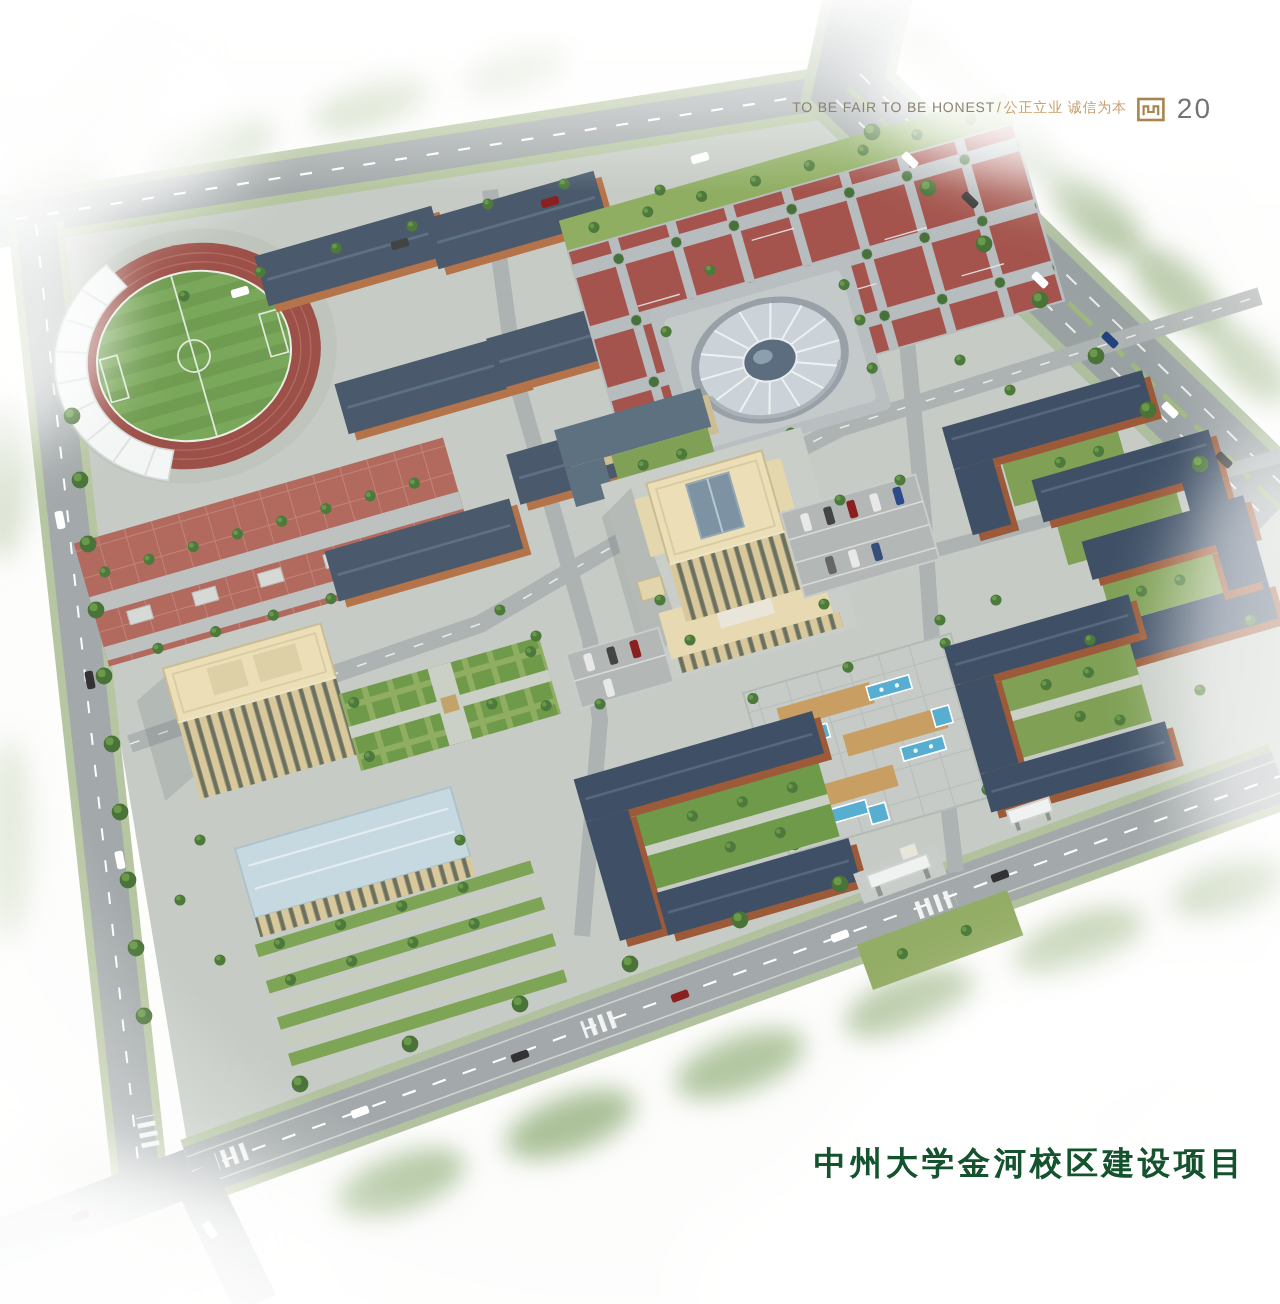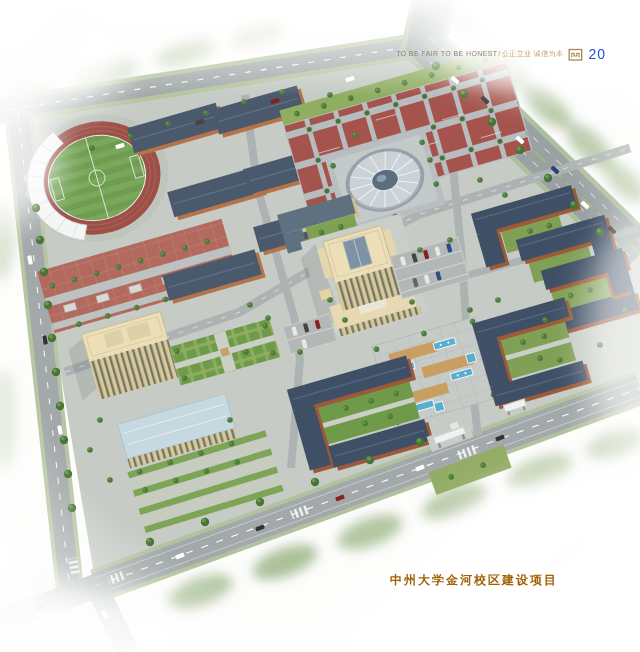--- a/index.html
+++ b/index.html
@@ -4,23 +4,23 @@
 <style>
   html,body{margin:0;padding:0;background:#e8e8e4;}
   .page{position:relative;width:640px;height:652px;background:#fdfdfc;overflow:hidden;
         font-family:"Liberation Sans",sans-serif;}
   .scene{position:absolute;left:0;top:0;}
   .hdr{position:absolute;top:44px;right:34px;height:20px;display:flex;align-items:center;gap:5px;z-index:5;}
   .slogan{font-size:7px;letter-spacing:.4px;color:#8d8474;white-space:nowrap;}
   .slogan .sep{color:#b89a6a;margin:0 1px;}
   .slogan .cn{color:#c8a06c;}
   .logo{width:15px;height:15px;display:inline-block;}
-  .pageno{font-size:14px;color:#1d4ed8;letter-spacing:1px;}
-  .caption{position:absolute;top:572px;left:390px;width:250px;text-align:left;z-index:5;
-           font-size:12px;font-weight:bold;color:#a16207;letter-spacing:2px;}
+  .pageno{font-size:14px;color:#737373;letter-spacing:1px;}
+  .caption{position:absolute;top:572px;left:390px;width:250px;text-align:center;z-index:5;
+           font-size:16px;font-weight:bold;color:#14532d;letter-spacing:2px;}
 </style>
 </head>
 <body>
 
 <div class="page">
 
 <svg class="scene" width="640" height="652" viewBox="0 0 640 652">
 <defs>
   <filter id="b1" x="-60%" y="-60%" width="220%" height="220%">
           <feGaussianBlur stdDeviation="6"></feGaussianBlur>

